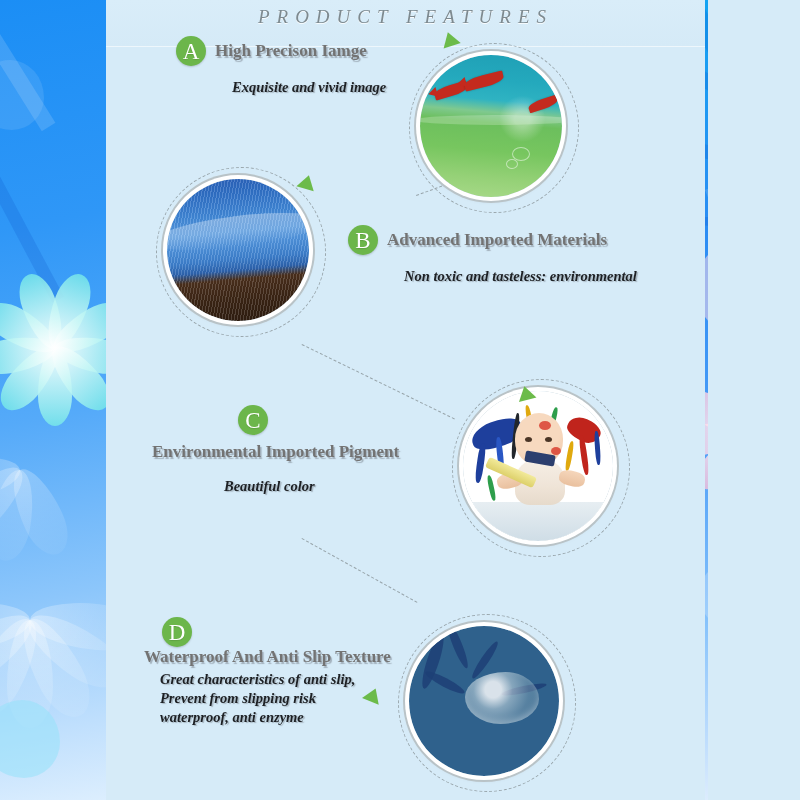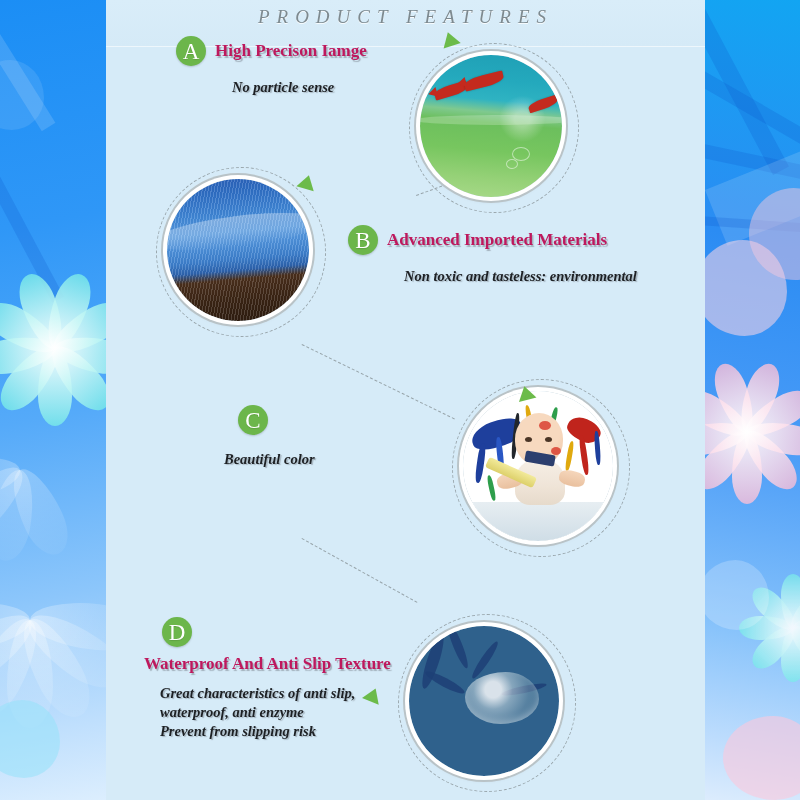--- a/index.html
+++ b/index.html
@@ -2,21 +2,21 @@
 <html><head>
 <meta charset="utf-8">
 <style>
   html,body{margin:0;padding:0;}
   body{
     width:800px;height:800px;overflow:hidden;
     font-family:"Liberation Serif", serif;
     background:#d6ebf8;
     position:relative;
   }
-  #stage{position:absolute;inset:0;width:800px;height:800px;overflow:hidden;}
+  #stage{position:absolute;inset:0;width:708px;height:800px;overflow:hidden;}
 
   
   .border-strip{position:absolute;top:0;height:800px;overflow:hidden;}
   #left-border{left:0;width:106px;
     background:linear-gradient(170deg,#1b8ef5 0%,#2f97f7 28%,#55aaf9 52%,#8cc6fb 74%,#bfdffd 90%,#dceefe 100%);}
   #right-border{left:705px;width:95px;
     background:linear-gradient(190deg,#12a5f2 0%,#2b8cf3 30%,#4a9cf7 55%,#86c2fb 78%,#bcdcfd 92%,#dcecfd 100%);}
 
   .geo-band{position:absolute;background:rgba(255,255,255,.14);transform-origin:0 0;}
   .geo-dark{position:absolute;background:rgba(10,80,200,.20);transform-origin:0 0;}
@@ -56,21 +56,21 @@
     width:30px;height:30px;border-radius:50%;
     background:#6cb64b;
     display:flex;align-items:center;justify-content:center;
     color:#ffffff;font-family:"Liberation Serif", serif;
     font-size:23px;line-height:1;font-weight:400;
     box-shadow:0 1px 2px rgba(0,0,0,.18);
     text-shadow:0 1px 1px rgba(0,0,0,.12);
   }
   .heading{
     font-family:"Liberation Serif", serif;
-    font-weight:700;font-size:17px;color:#be185d;white-space:nowrap;
+    font-weight:700;font-size:17px;color:#737373;white-space:nowrap;
     text-shadow:1.5px 1.5px 1px rgba(120,130,140,.55);
   }
   .lines{
     font-family:"Liberation Serif", serif;
     font-style:italic;font-weight:700;font-size:14.5px;
     color:#1d2024;line-height:1.38;
     text-shadow:1.4px 1.4px 1px rgba(120,130,140,.5);
   }
   .lines div{white-space:nowrap;}
 
@@ -232,21 +232,21 @@
     <div class="dashline" style="left:310px;top:195px;width:96px;transform:rotate(-20deg);"></div>
     <div class="dashline" style="left:196px;top:344px;width:170px;transform:rotate(26deg);"></div>
     <div class="dashline" style="left:196px;top:538px;width:132px;transform:rotate(29deg);"></div>
 
     <div class="sec" style="left:70px;top:36px;">
       <div class="row">
         <div class="badge">A</div>
         <div class="heading">High Precison Iamge</div>
       </div>
       <div class="lines" style="margin-top:11px;margin-left:56px;">
-        <div>No particle sense</div>
+        <div>Exquisite and vivid image</div>
       </div>
     </div>
 
     <div class="dashring" style="left:303px;top:43px;width:168px;height:168px;"></div>
     <div class="photo" id="ph-a" style="left:314px;top:55px;width:142px;height:142px;">
       <div class="inner">
         <div class="fish" style="left:14px;top:30px;width:34px;height:11px;transform:rotate(-16deg);"></div>
         <div class="fishtail" style="left:8px;top:33px;transform:rotate(-16deg);"></div>
         <div class="fish" style="left:44px;top:20px;width:40px;height:12px;transform:rotate(-14deg);"></div>
         <div class="fishtail" style="left:37px;top:23px;transform:rotate(-14deg);"></div>
@@ -273,20 +273,21 @@
       <div class="inner">
         <div class="sheen"></div>
       </div>
     </div>
     <div class="arrow" style="left:192px;top:175px;transform:rotate(16deg);"></div>
 
     <div class="sec" style="left:46px;top:405px;">
       <div style="margin-left:86px;">
         <div class="badge">C</div>
       </div>
+      <div class="heading" style="margin-top:7px;">Environmental Imported Pigment</div>
       <div class="lines" style="margin-top:14px;margin-left:72px;">
         <div>Beautiful color</div>
       </div>
     </div>
 
     <div class="dashring" style="left:346px;top:379px;width:176px;height:176px;"></div>
     <div class="photo" id="ph-c" style="left:357px;top:391px;width:150px;height:150px;">
       <div class="inner">
         <div class="floor"></div>
 
@@ -315,25 +316,25 @@
         <div class="brush-handle" style="left:22px;top:76px;width:52px;height:11px;transform:rotate(24deg);"></div>
         <div class="brush-head" style="left:62px;top:62px;width:30px;height:11px;transform:rotate(10deg);"></div>
       </div>
     </div>
     <div class="arrow" style="left:411px;top:386px;transform:rotate(-14deg);"></div>
 
     <div class="sec" style="left:38px;top:617px;">
       <div style="margin-left:18px;">
         <div class="badge">D</div>
       </div>
-      <div class="heading" style="margin-top:7px;">Waterproof And Anti Slip Texture</div>
-      <div class="lines" style="margin-top:10px;margin-left:16px;line-height:1.30;">
+      <div class="heading" style="">Waterproof And Anti Slip Texture</div>
+      <div class="lines" style="margin-top:3px;margin-left:16px;line-height:1.30;">
         <div>Great characteristics of anti slip,</div>
+        <div>Prevent from slipping risk</div>
         <div>waterproof, anti enzyme</div>
-        <div>Prevent from slipping risk</div>
       </div>
     </div>
 
     <div class="dashring" style="left:292px;top:614px;width:176px;height:176px;"></div>
     <div class="photo" id="ph-d" style="left:303px;top:626px;width:150px;height:150px;">
       <div class="inner">
         <div class="veins" style="left:18px;top:6px;width:12px;height:58px;transform:rotate(18deg);"></div>
         <div class="veins" style="left:44px;top:-6px;width:9px;height:50px;transform:rotate(-22deg);"></div>
         <div class="veins" style="left:72px;top:12px;width:8px;height:44px;transform:rotate(34deg);"></div>
         <div class="veins" style="left:14px;top:52px;width:44px;height:9px;transform:rotate(28deg);"></div>

